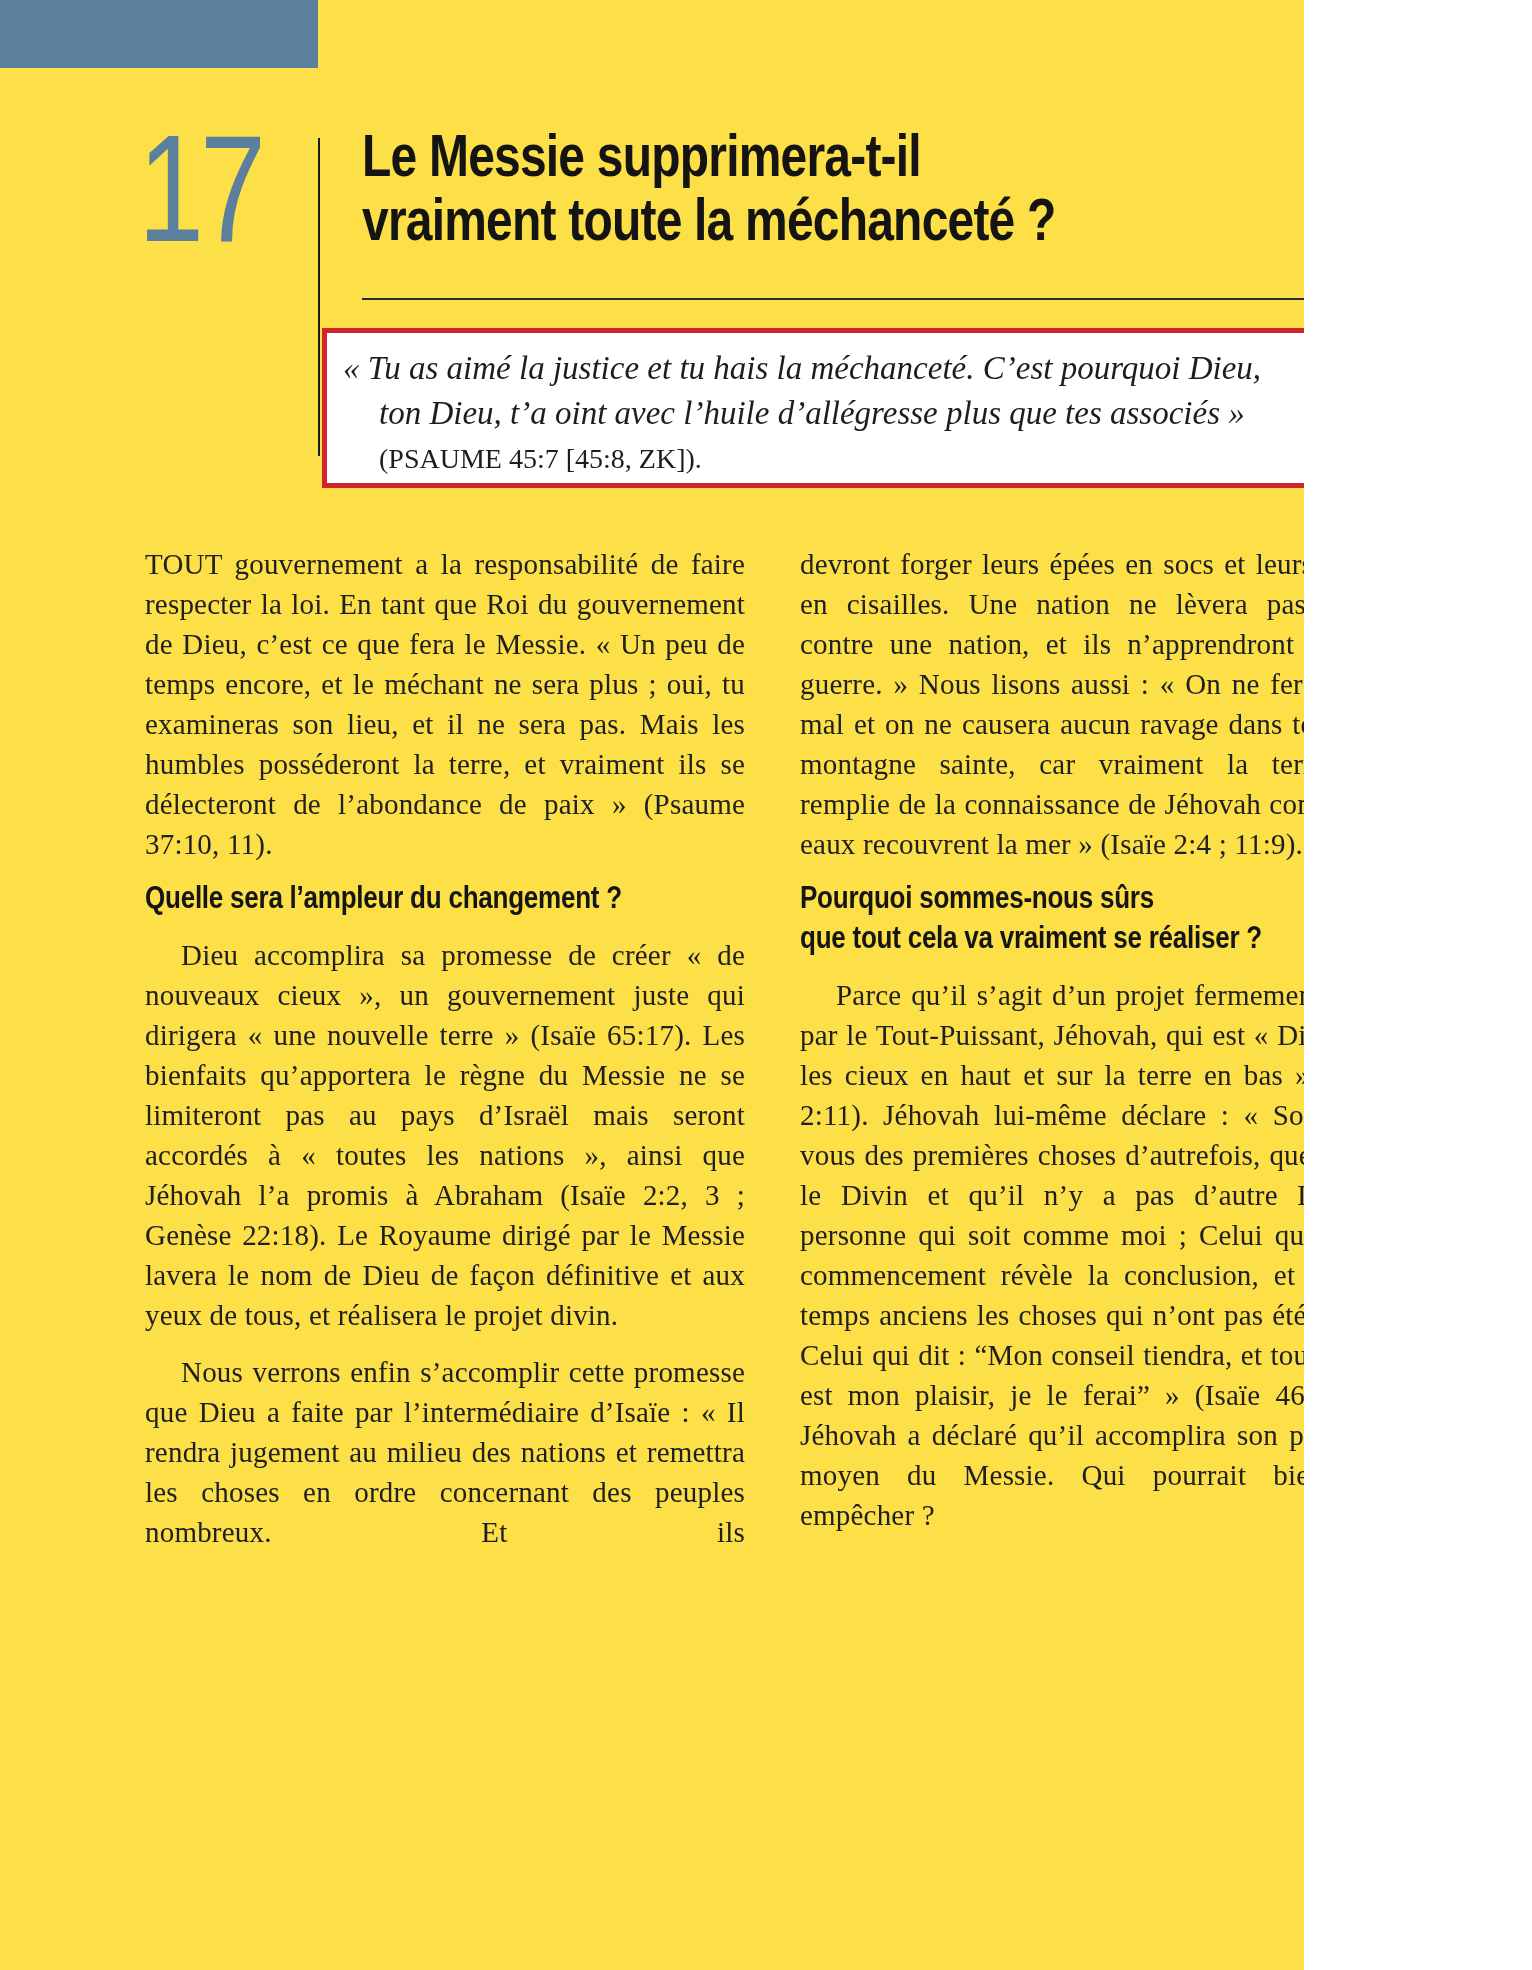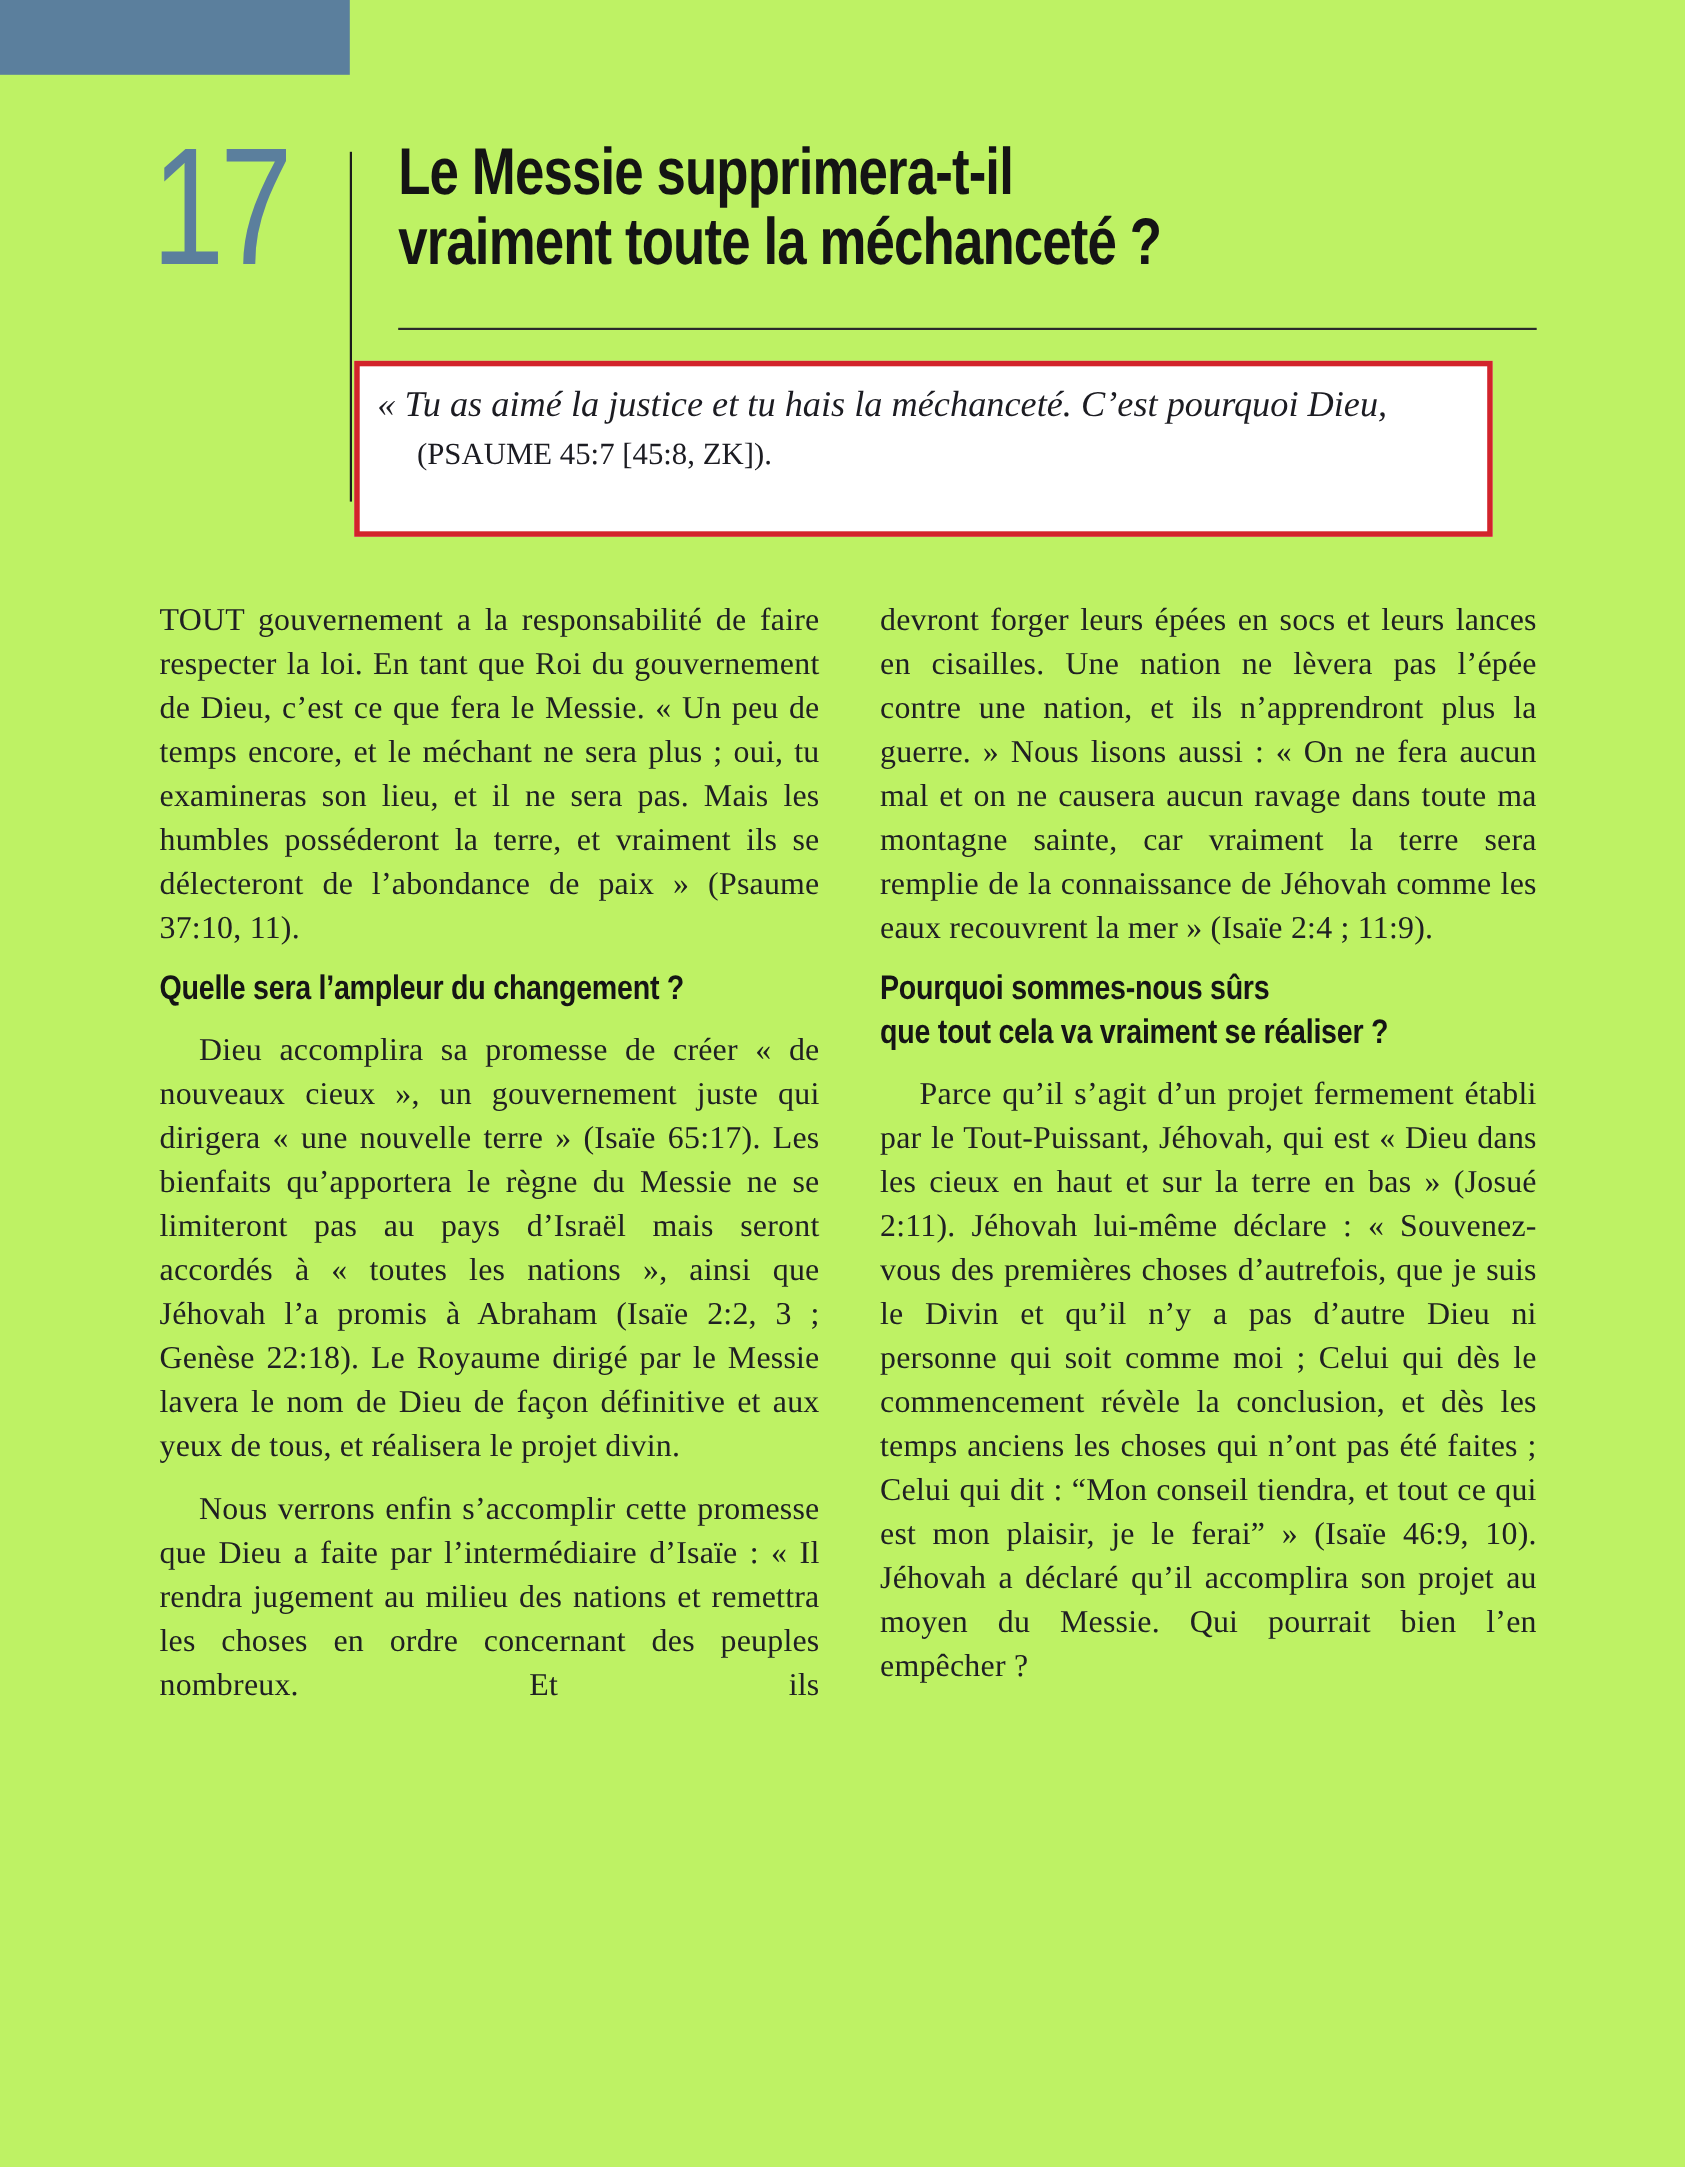--- a/index.html
+++ b/index.html
@@ -1,17 +1,17 @@
 <!DOCTYPE html>
 <html lang="fr"><head>
 <meta charset="utf-8">
 <style>
   html,body { margin:0; padding:0; background:#ffffff; }
   .page {
-    position:relative; width:1532px; height:1970px; background:#bef264;
+    position:relative; width:1304px; height:1970px; background:#fde047;
     font-family:"Liberation Serif", serif; overflow:hidden;
   }
 
   
   .accent-bar { position:absolute; left:0; top:0; width:318px; height:68px; }
 
   
   .chapter-number {
     position:absolute; left:138px; top:112px;
     font-family:"Liberation Sans", sans-serif;
@@ -77,20 +77,21 @@
 
   <div class="page-title">
     <div>Le Messie supprimera-t-il</div>
     <div>vraiment toute la méchanceté ?</div>
   </div>
 
   <div class="header-rule"></div>
 
   <div class="scripture-box" style="border-color: rgb(210, 36, 43);">
     <div class="scripture-line first">« Tu as aimé la justice et tu hais la méchanceté. C’est pourquoi Dieu,</div>
+    <div class="scripture-line">ton Dieu, t’a oint avec l’huile d’allégresse plus que tes associés »</div>
     <div class="scripture-citation"><span>(PSAUME 45:7 [45:8, </span><span class="version">ZK</span><span>]).</span></div>
   </div>
 
   <div class="col left">
     <p>TOUT gouvernement a la responsabilité de faire respecter la loi. En tant que Roi du gouvernement de Dieu, c’est ce que fera le Messie. « Un peu de temps encore, et le méchant ne sera plus ; oui, tu examineras son lieu, et il ne sera pas. Mais les humbles posséderont la terre, et vraiment ils se délecteront de l’abondance de paix » (Psaume 37:10, 11).</p>
     <h3 class="col-heading"><span class="cond">Quelle sera l’ampleur du changement ?</span></h3>
     <p class="indent">Dieu accomplira sa promesse de créer « de nouveaux cieux », un gouvernement juste qui dirigera « une nouvelle terre » (Isaïe 65:17). Les bienfaits qu’apportera le règne du Messie ne se limiteront pas au pays d’Israël mais seront accordés à « toutes les nations », ainsi que Jéhovah l’a promis à Abraham (Isaïe 2:2, 3 ; Genèse 22:18). Le Royaume dirigé par le Messie lavera le nom de Dieu de façon définitive et aux yeux de tous, et réalisera le projet divin.</p>
     <p class="indent justify-last">Nous verrons enfin s’accomplir cette promesse que Dieu a faite par l’intermédiaire d’Isaïe : « Il rendra jugement au milieu des nations et remettra les choses en ordre concernant des peuples nombreux. Et ils</p>
   </div>
 

